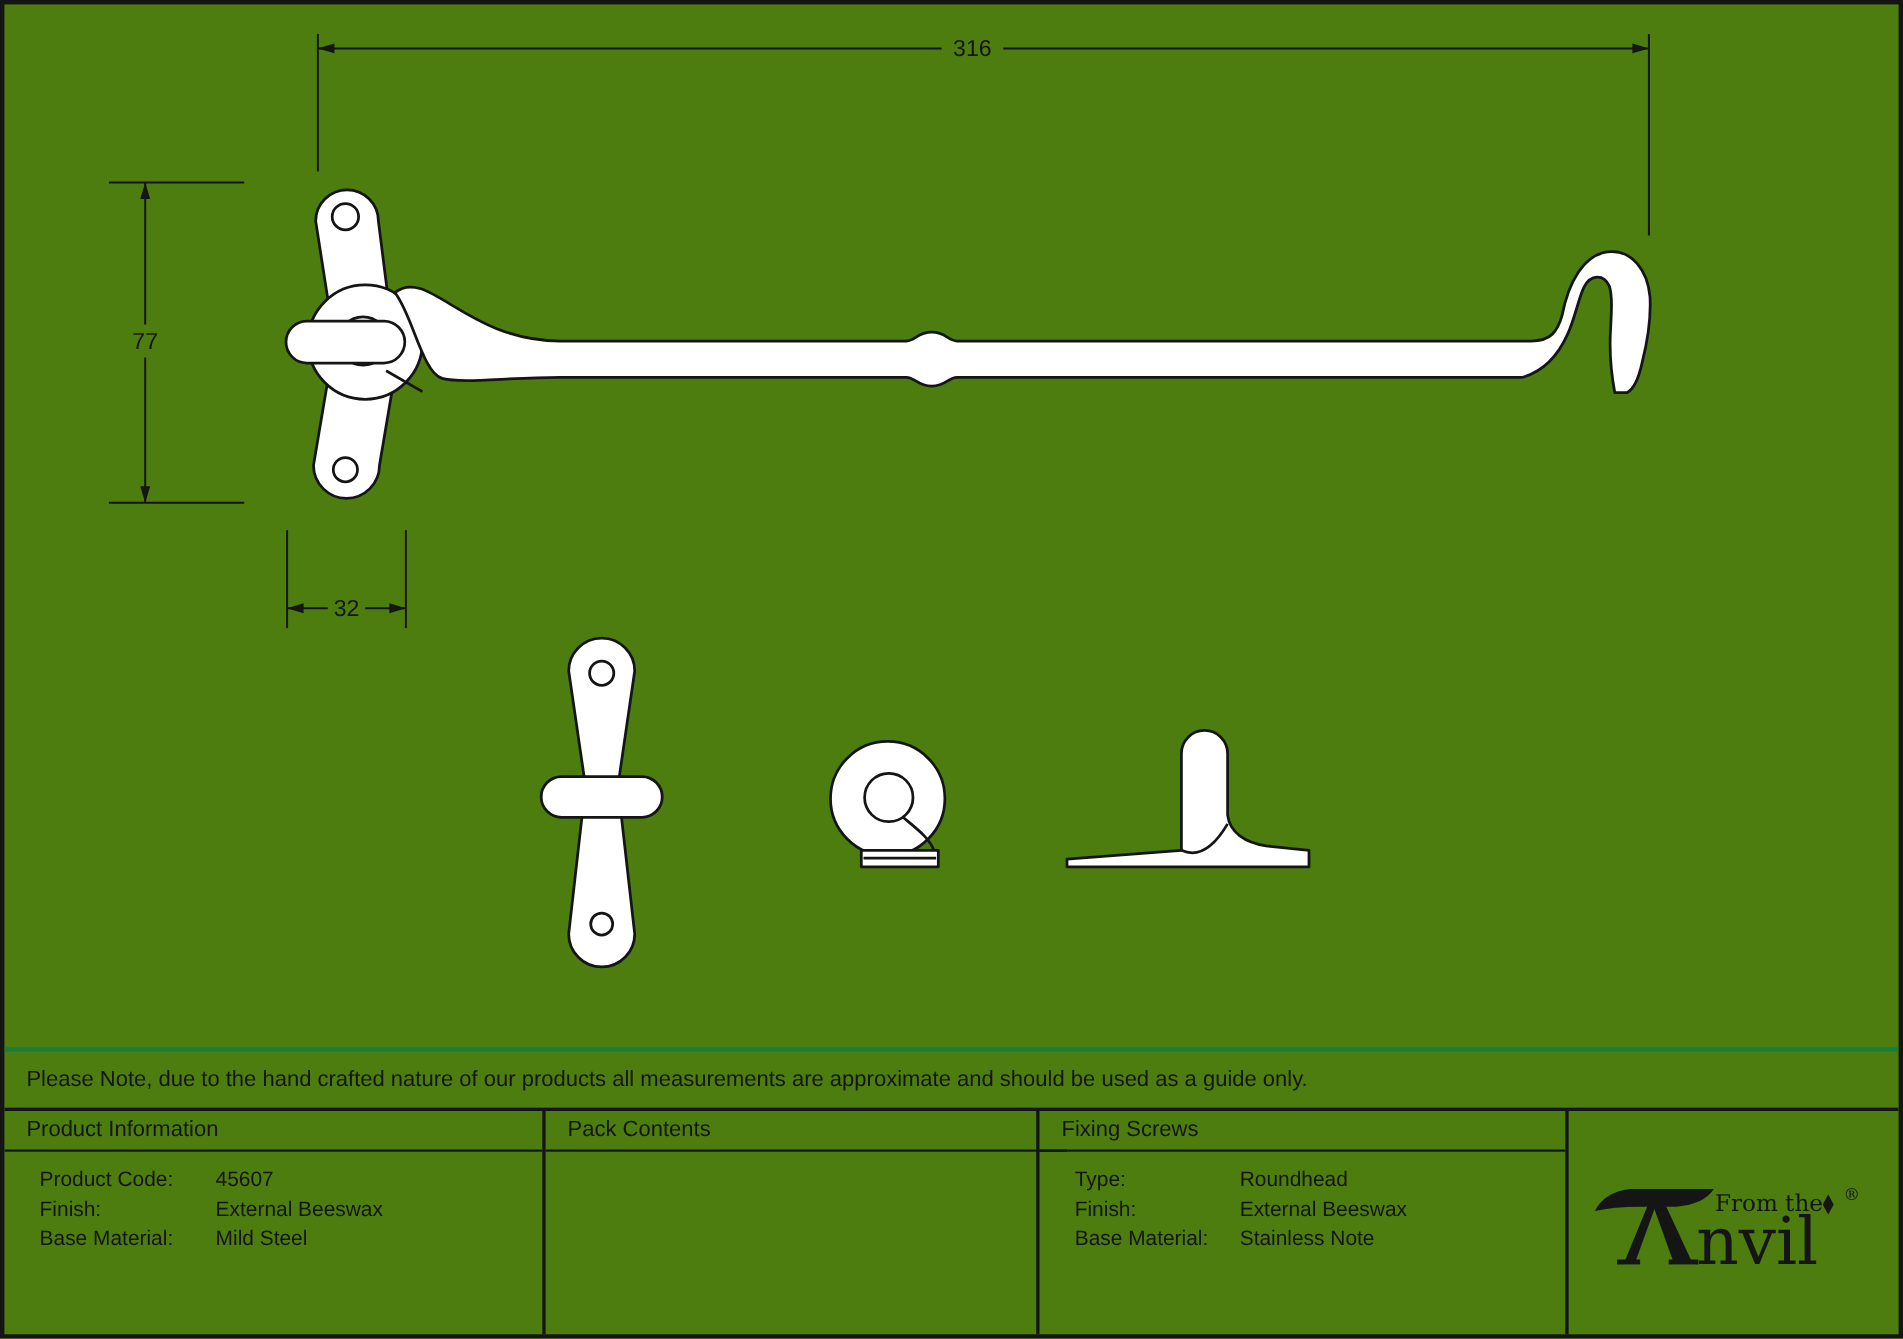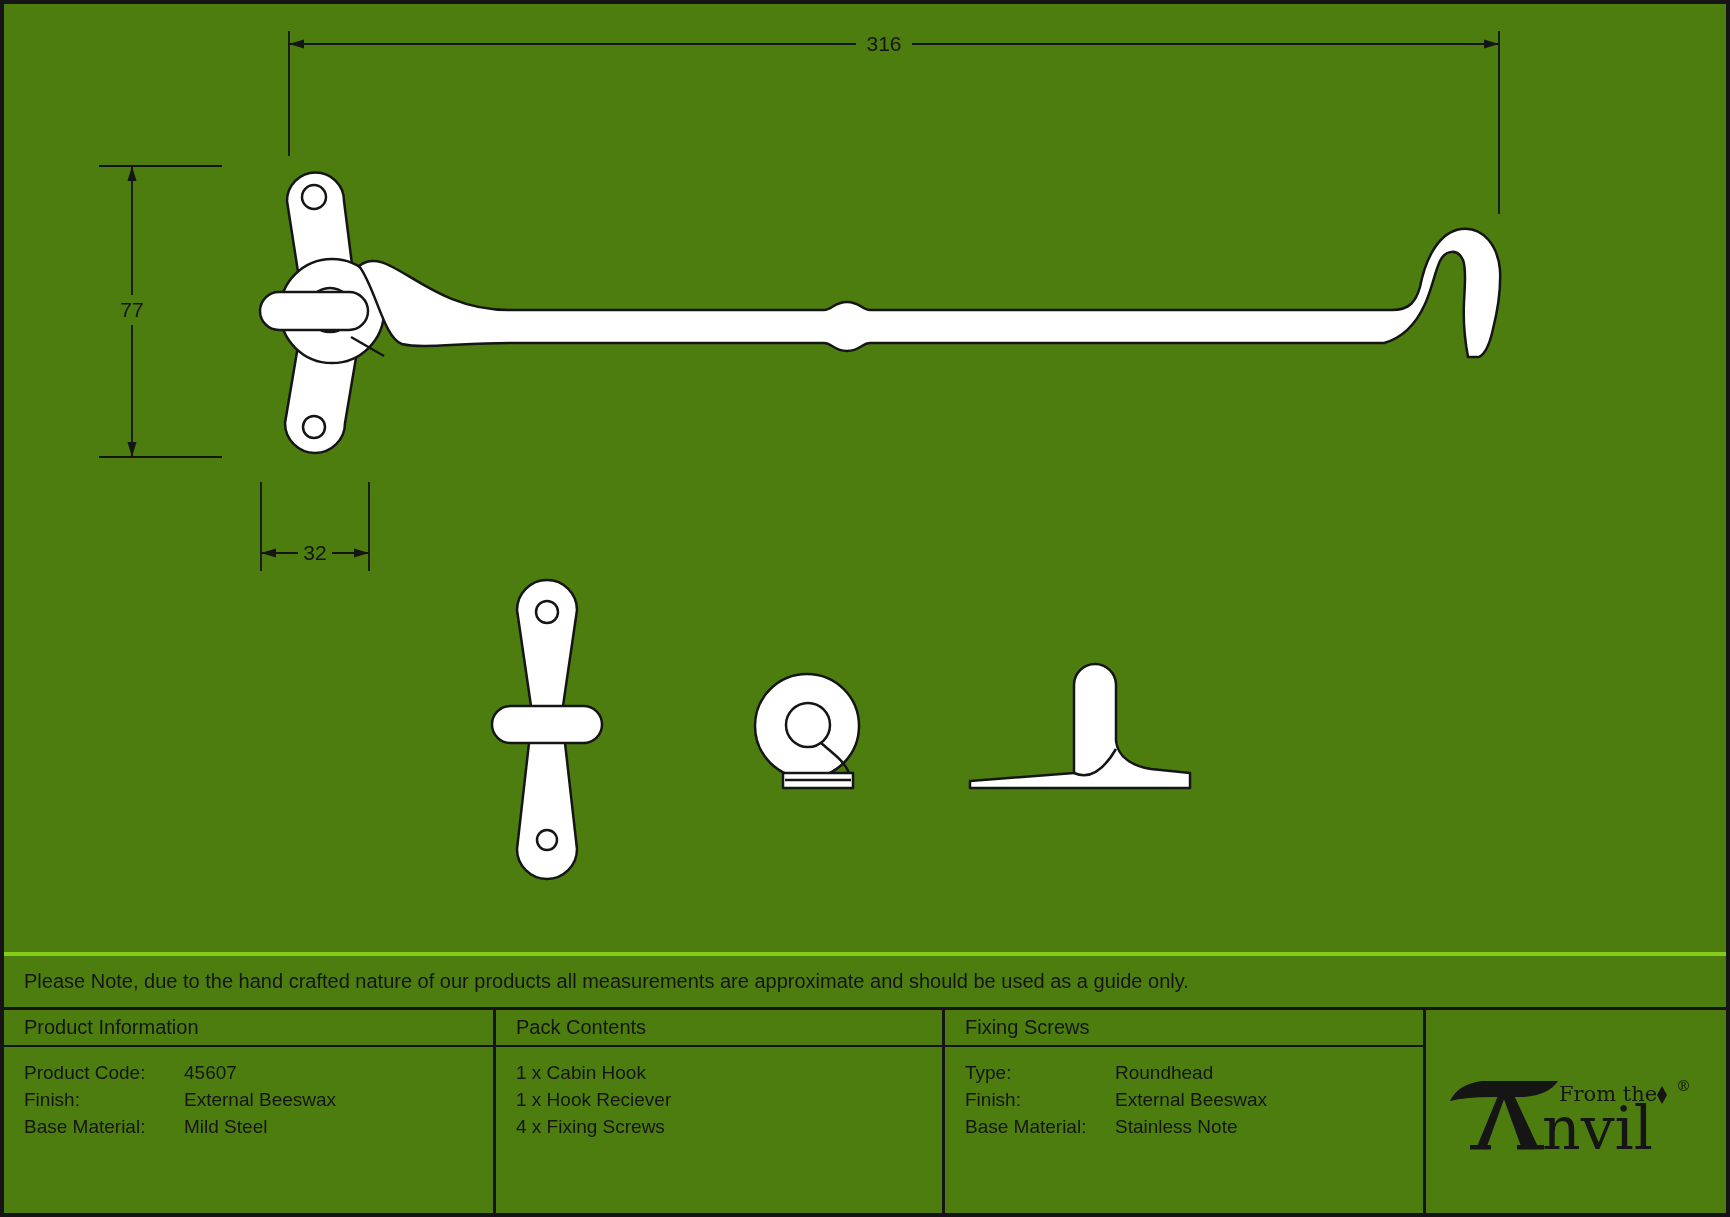--- a/index.html
+++ b/index.html
@@ -9,21 +9,21 @@
     background:#4d7c0f;
     border:4px solid #151515;
     box-sizing:border-box;
     font-family:"Liberation Sans", sans-serif;
     color:#151515;
     overflow:hidden;
   }
   .drawing-svg{position:absolute;top:0;left:0;}
   .note-row{
     position:absolute;left:0;top:948px;width:1722px;height:55px;
-    border-top:4px solid #84cc16;
+    border-top:4px solid #15803d;
     box-sizing:border-box;
     display:flex;align-items:center;
     font-size:20px;
     padding-left:20px;
   }
   .spec-table{
     position:absolute;left:0;top:1003px;width:1722px;height:206px;
     border-top:3px solid #151515;
     box-sizing:border-box;
   }
@@ -35,21 +35,21 @@
   .col-logo{left:1419px;width:303px;display:flex;align-items:center;justify-content:center;}
   .col-header{
     height:37px;box-sizing:border-box;
     border-bottom:2.5px solid #151515;
     display:flex;align-items:center;
     font-size:20px;
     padding-left:20px;
   }
   .col-body{padding:12px 0 0 20px;font-size:19px;}
   .kv-row{display:flex;height:27px;align-items:center;}
-  .kv-label{width:160px;flex:0 0 auto;}
+  .kv-label{width:160px;flex:0 0 auto;margin-left:12px;}
   .col-screws .kv-label{width:150px;}
   .pack-item{height:27px;display:flex;align-items:center;}
   .logo-wrap{width:260px;height:84px;}
   text{font-family:"Liberation Sans", sans-serif;}
   .logo-serif{font-family:"DejaVu Serif","Liberation Serif",serif;}
 </style>
 </head>
 <body>
 
 <div class="page">
@@ -169,31 +169,20 @@
           <span class="kv-label">Base Material:</span>
           <span>Mild Steel</span>
         </div>
       </div>
     </div>
 
     <div class="col col-divided col-pack">
       <div class="col-header">
         <span>Pack Contents</span>
       </div>
-      <div class="col-body">
-        <div class="pack-item">
-          <span>1 x Cabin Hook</span>
-        </div>
-        <div class="pack-item">
-          <span>1 x Hook Reciever</span>
-        </div>
-        <div class="pack-item">
-          <span>4 x Fixing Screws</span>
-        </div>
-      </div>
     </div>
 
     <div class="col col-divided col-screws">
       <div class="col-header">
         <span>Fixing Screws</span>
       </div>
       <div class="col-body">
         <div class="kv-row">
           <span class="kv-label">Type:</span>
           <span>Roundhead</span>

